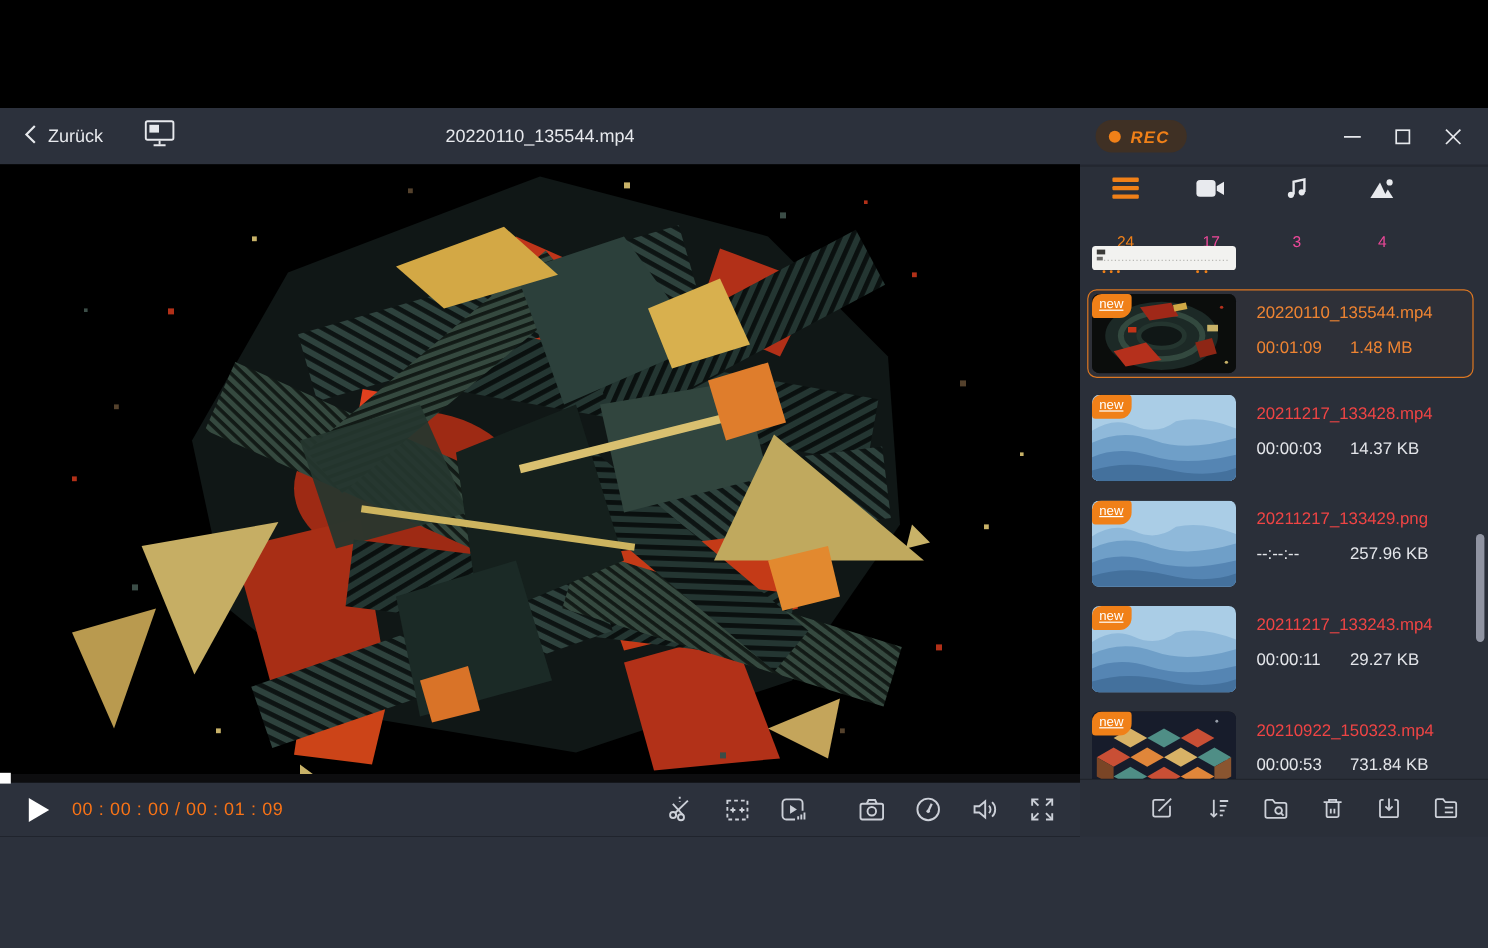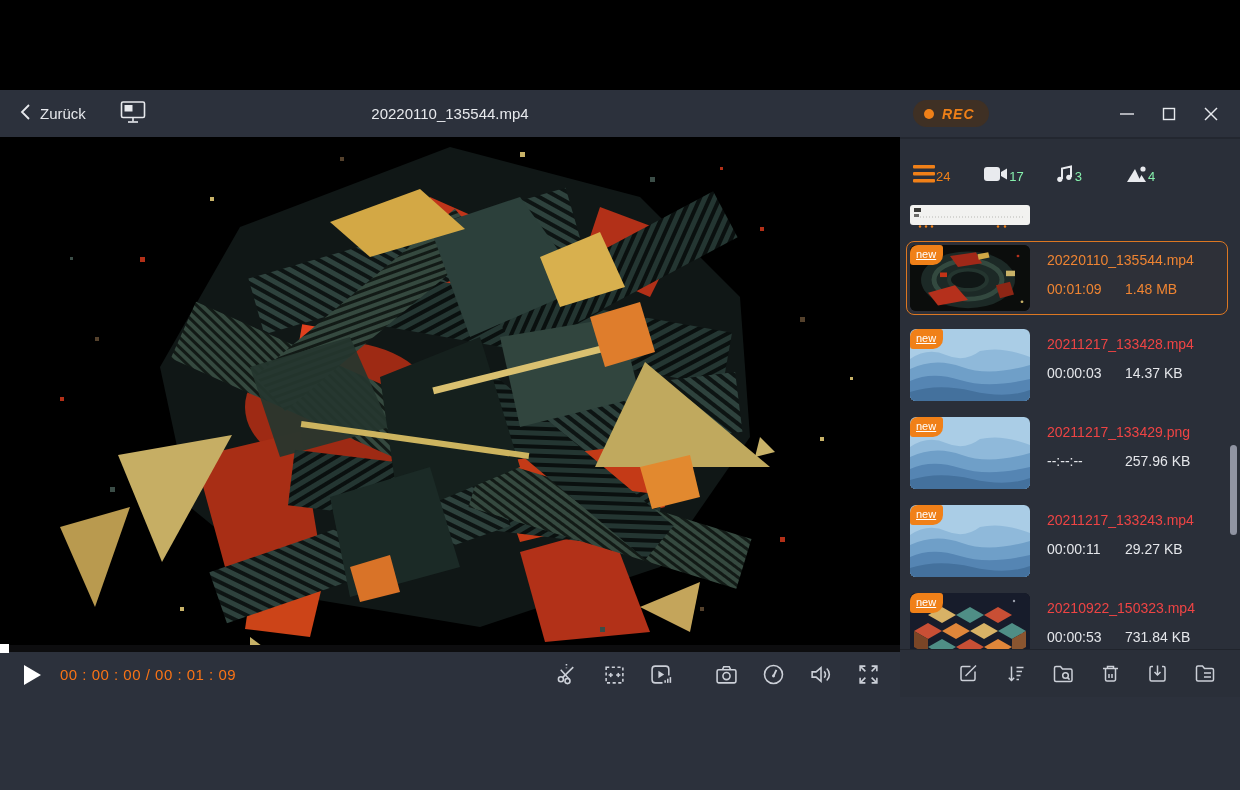--- a/index.html
+++ b/index.html
@@ -33,22 +33,22 @@
   .play-btn{width:24px;height:24px;display:flex;align-items:center;justify-content:center;margin-right:16px;}
   .time{color:#f97316;font-size:15px;letter-spacing:.5px;white-space:nowrap;}
   .ctl-group{display:flex;align-items:center;gap:24px;}
   .ctl-group.g1{margin-left:auto;}
   .ctl-group.g2{margin-left:42px;}
   .icon-btn{display:flex;align-items:center;justify-content:center;color:#ccd0d8;}
 
   
   .panel{width:340px;background:#2a2f39;display:flex;flex-direction:column;border-top:2px solid #232730;}
   .tabs{height:58px;display:flex;justify-content:space-between;padding:8px 62px 0 12px;}
-  .tab{display:flex;flex-direction:row;align-items:center;gap:0;width:52px;}
-  .tab .cnt{font-size:13px;color:#86efac;}
+  .tab{display:flex;flex-direction:column;align-items:center;gap:22px;width:52px;}
+  .tab .cnt{font-size:13px;color:#ec4899;}
   .tab.active .cnt{color:#f08018;}
   .list{flex:1;position:relative;overflow:hidden;padding-top:0;}
   .partial-thumb{margin:0 0 13px 10px;width:120px;height:23px;overflow:hidden;}
   .file-item{display:flex;margin:0 14px 16px 10px;}
   .file-item .thumb{width:120px;height:72px;border-radius:6px;overflow:hidden;position:relative;flex:none;background:#11151c;}
   .file-item .meta{padding:7px 0 0 17px;min-width:0;}
   .fname{font-size:14px;color:#ef4444;white-space:nowrap;}
   .frow2{margin-top:13px;font-size:14px;color:#e4e6ea;display:flex;}
   .fdur{width:78px;}
   .file-item.selected{border:1px solid #dc7722;border-radius:8px;padding:3px;margin:0 12px 14px 6px;background:#2e3038;}

